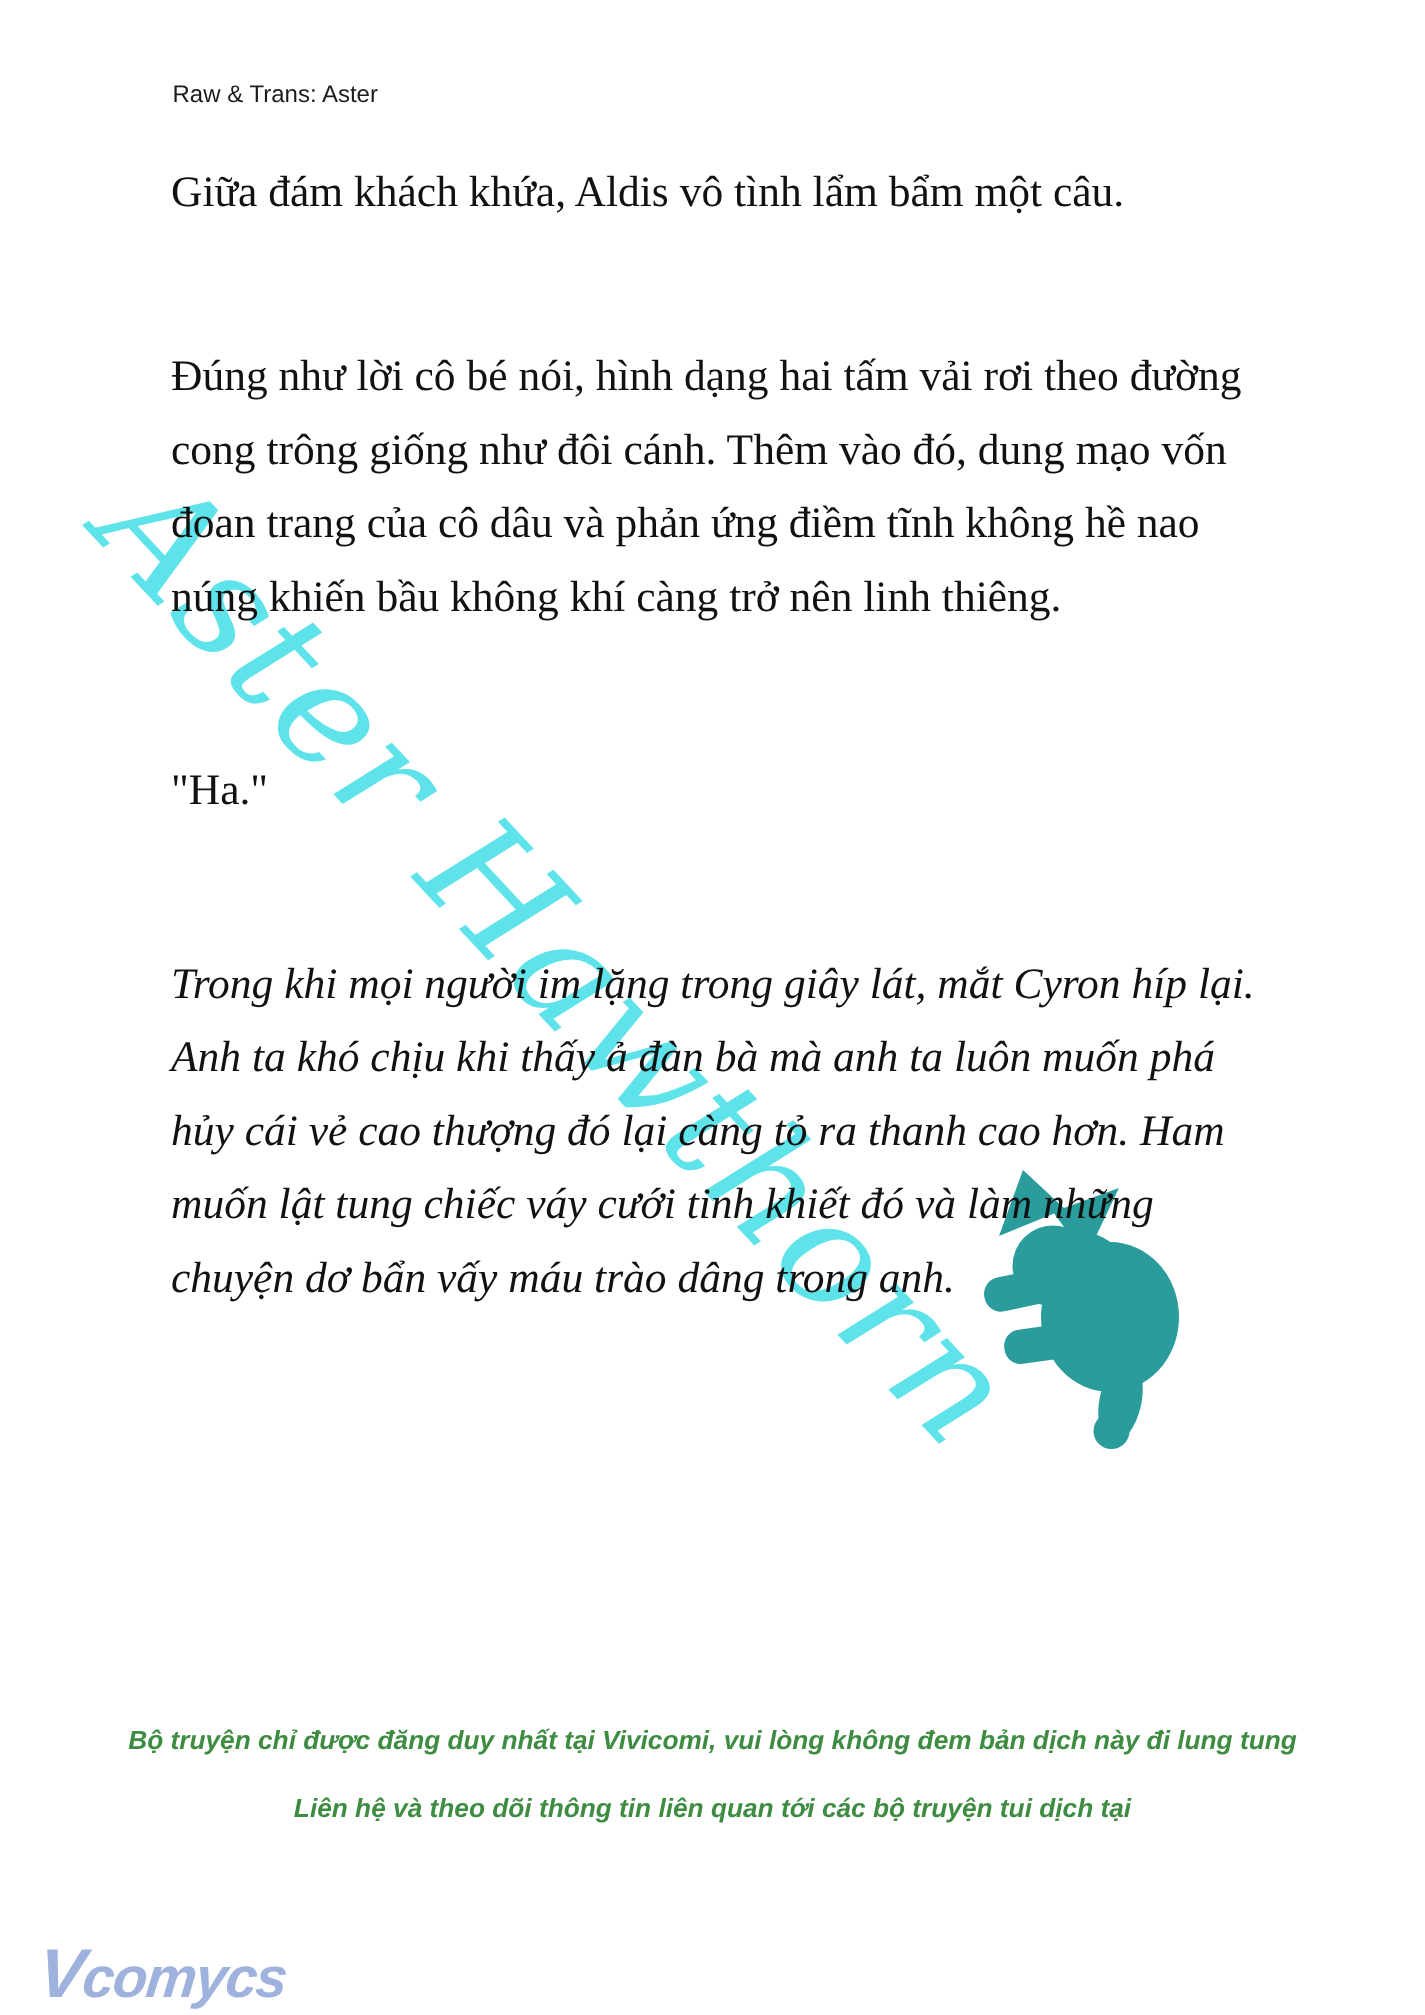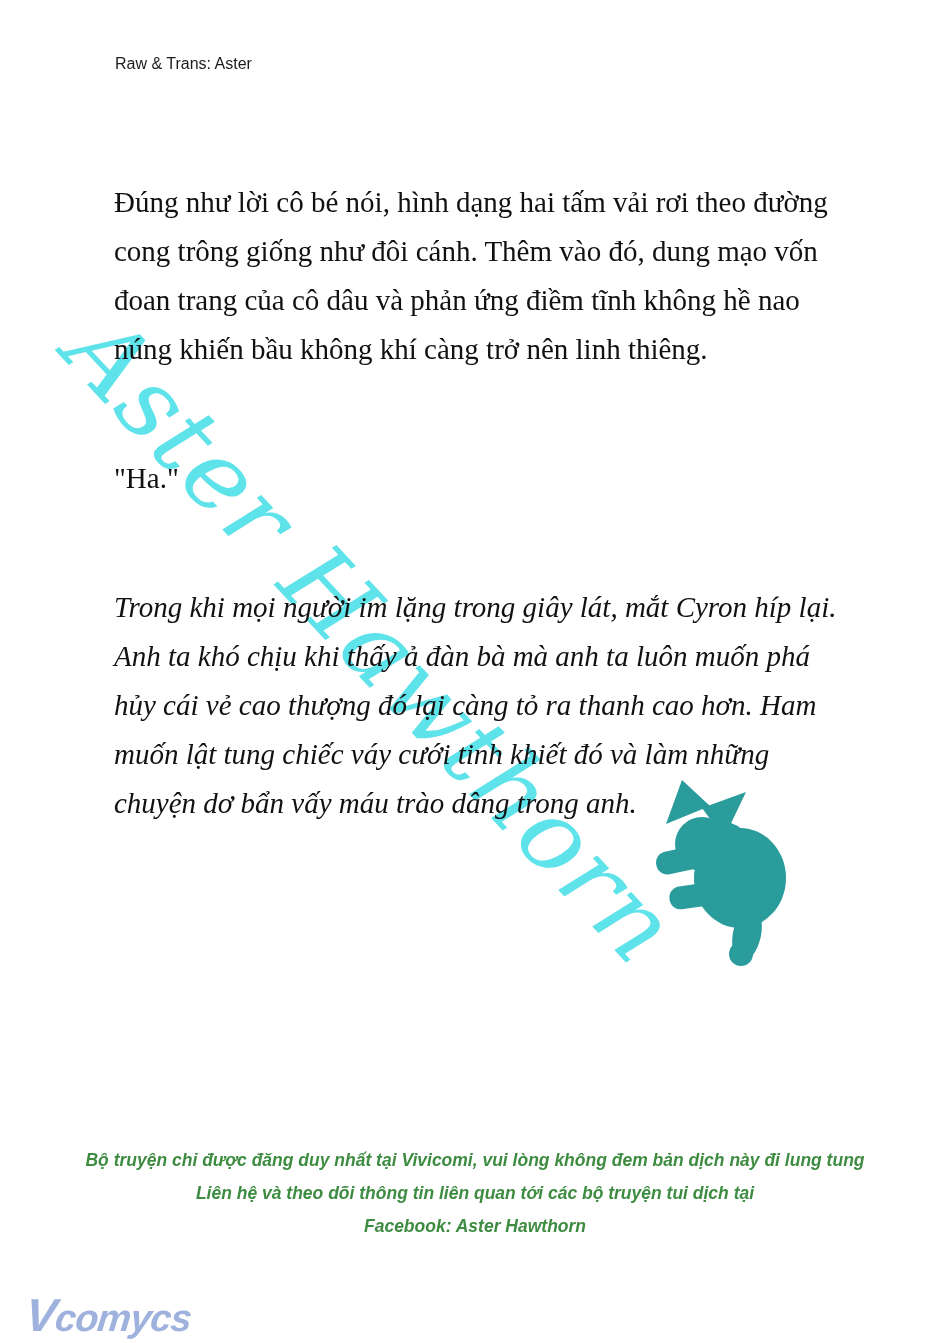--- a/index.html
+++ b/index.html
@@ -45,21 +45,21 @@
   .p4{margin-top:80px !important;font-style:italic;}
   .p5{margin-top:78px !important;}
   .footer{
     position:absolute;left:0;top:1148px;width:950px;
     text-align:center;z-index:3;
     font-family:"Liberation Sans", sans-serif;
     font-weight:bold;font-style:italic;
     font-size:17.5px;color:#3E8C41;
   }
   .footer p{margin:0;line-height:24px;text-align:center;}
-  .footer p + p{margin-top:9px;}
+  .footer p + p{margin-top:21px;}
   .logo{
     position:absolute;left:26px;top:1288px;
     font-family:"Liberation Sans", sans-serif;
     font-weight:bold;font-style:italic;
     font-size:38px;color:#9FB2DD;
     letter-spacing:-1px;
     transform:skewX(-6deg);
     z-index:3;
   }
   .logo::first-letter{font-size:46px;}
@@ -79,26 +79,26 @@
     <circle cx="50" cy="66" r="27"></circle>
     <ellipse cx="72" cy="66" rx="28" ry="22" transform="rotate(20 72 66)"></ellipse>
     <ellipse cx="88" cy="100" rx="46" ry="50"></ellipse>
     <rect x="2" y="76" width="52" height="23" rx="11" transform="rotate(-12 2 76)"></rect>
     <rect x="16" y="110" width="52" height="23" rx="11" transform="rotate(-8 16 110)"></rect>
     <ellipse cx="95" cy="156" rx="14" ry="28" transform="rotate(12 95 156)"></ellipse>
     <circle cx="89" cy="176" r="12"></circle>
   </svg>
 
   <div class="body-text">
+    <p class="p1">Giữa đám khách khứa, Aldis vô tình lẩm bẩm một câu.</p>
     <p class="p2">Đúng như lời cô bé nói, hình dạng hai tấm vải rơi theo đường cong trông giống như đôi cánh. Thêm vào đó, dung mạo vốn đoan trang của cô dâu và phản ứng điềm tĩnh không hề nao núng khiến bầu không khí càng trở nên linh thiêng.</p>
     <p class="p3">"Ha."</p>
     <p class="p4">Trong khi mọi người im lặng trong giây lát, mắt Cyron híp lại. Anh ta khó chịu khi thấy ả đàn bà mà anh ta luôn muốn phá hủy cái vẻ cao thượng đó lại càng tỏ ra thanh cao hơn. Ham muốn lật tung chiếc váy cưới tinh khiết đó và làm những chuyện dơ bẩn vấy máu trào dâng trong anh.</p>
   </div>
 
   <div class="footer">
     <p>Bộ truyện chỉ được đăng duy nhất tại Vivicomi, vui lòng không đem bản dịch này đi lung tung</p>
     <p>Liên hệ và theo dõi thông tin liên quan tới các bộ truyện tui dịch tại</p>
-    <p>Facebook: Aster Hawthorn</p>
   </div>
 
   <div class="logo">Vcomycs</div>
 
 </div>
 
 </body></html>

